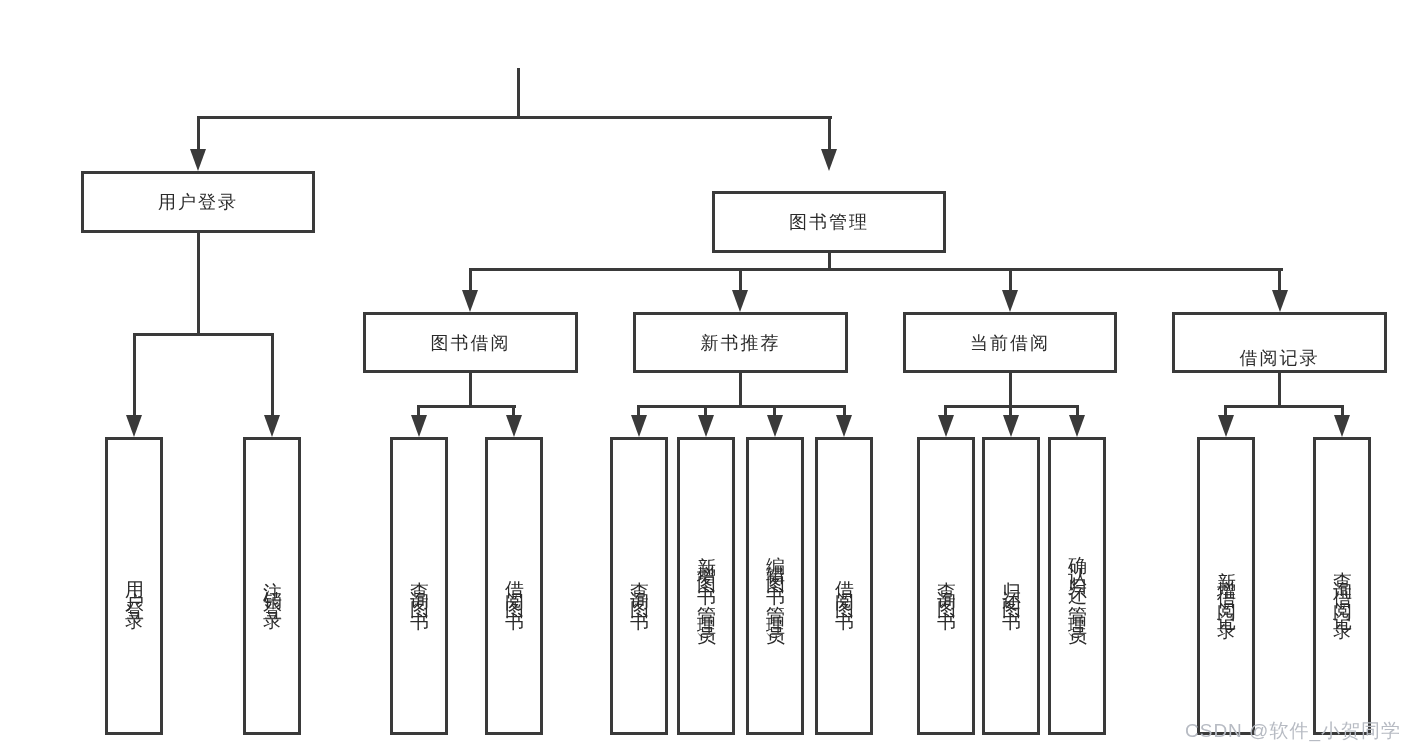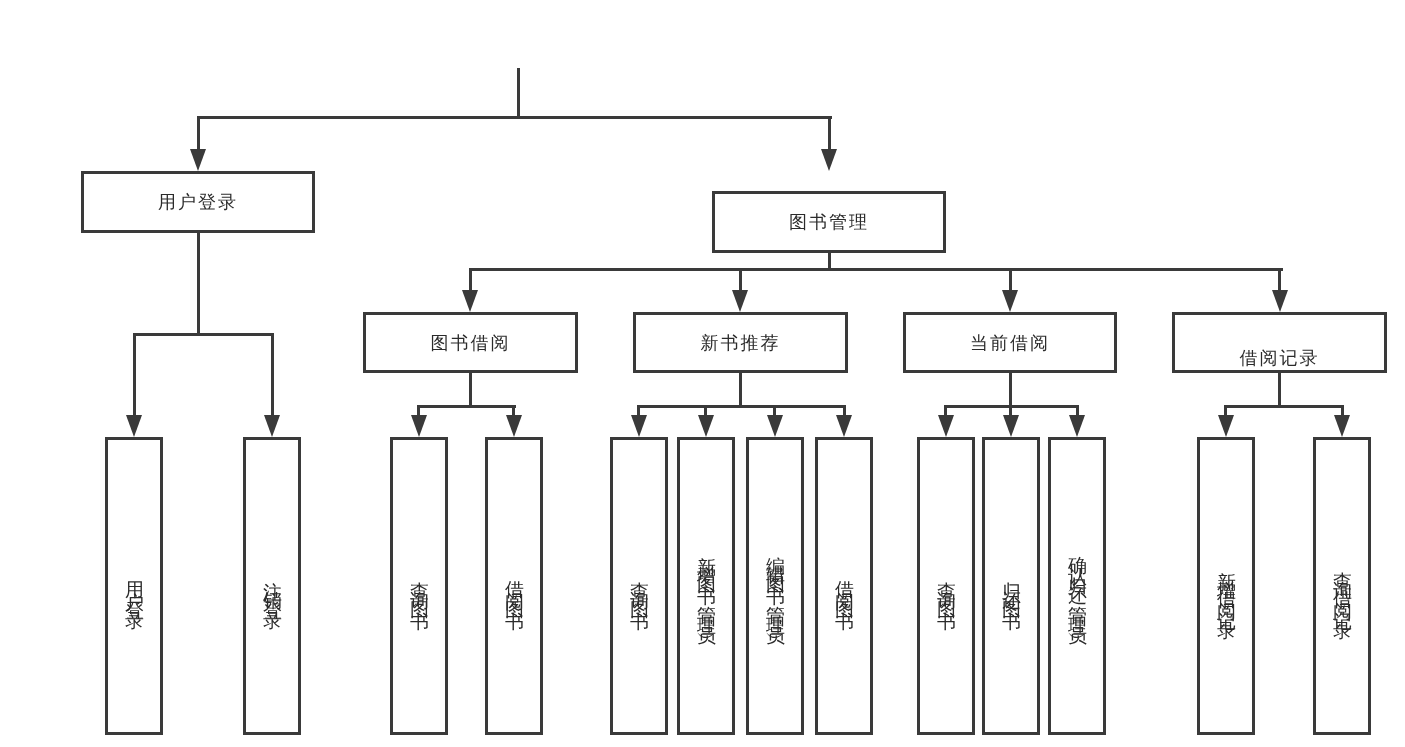--- a/index.html
+++ b/index.html
@@ -170,14 +170,15 @@
     <span>确认归还（管理员）</span>
   </div>
 
   <div class="box vbox" style="left:1197px;top:437px;width:58px;height:298px;">
     <span>新增借阅记录</span>
   </div>
   <div class="box vbox" style="left:1313px;top:437px;width:58px;height:298px;">
     <span>查询借阅记录</span>
   </div>
 
+  <div class="watermark">CSDN @软件_小贺同学</div>
 
 </div>
 
 </body></html>

